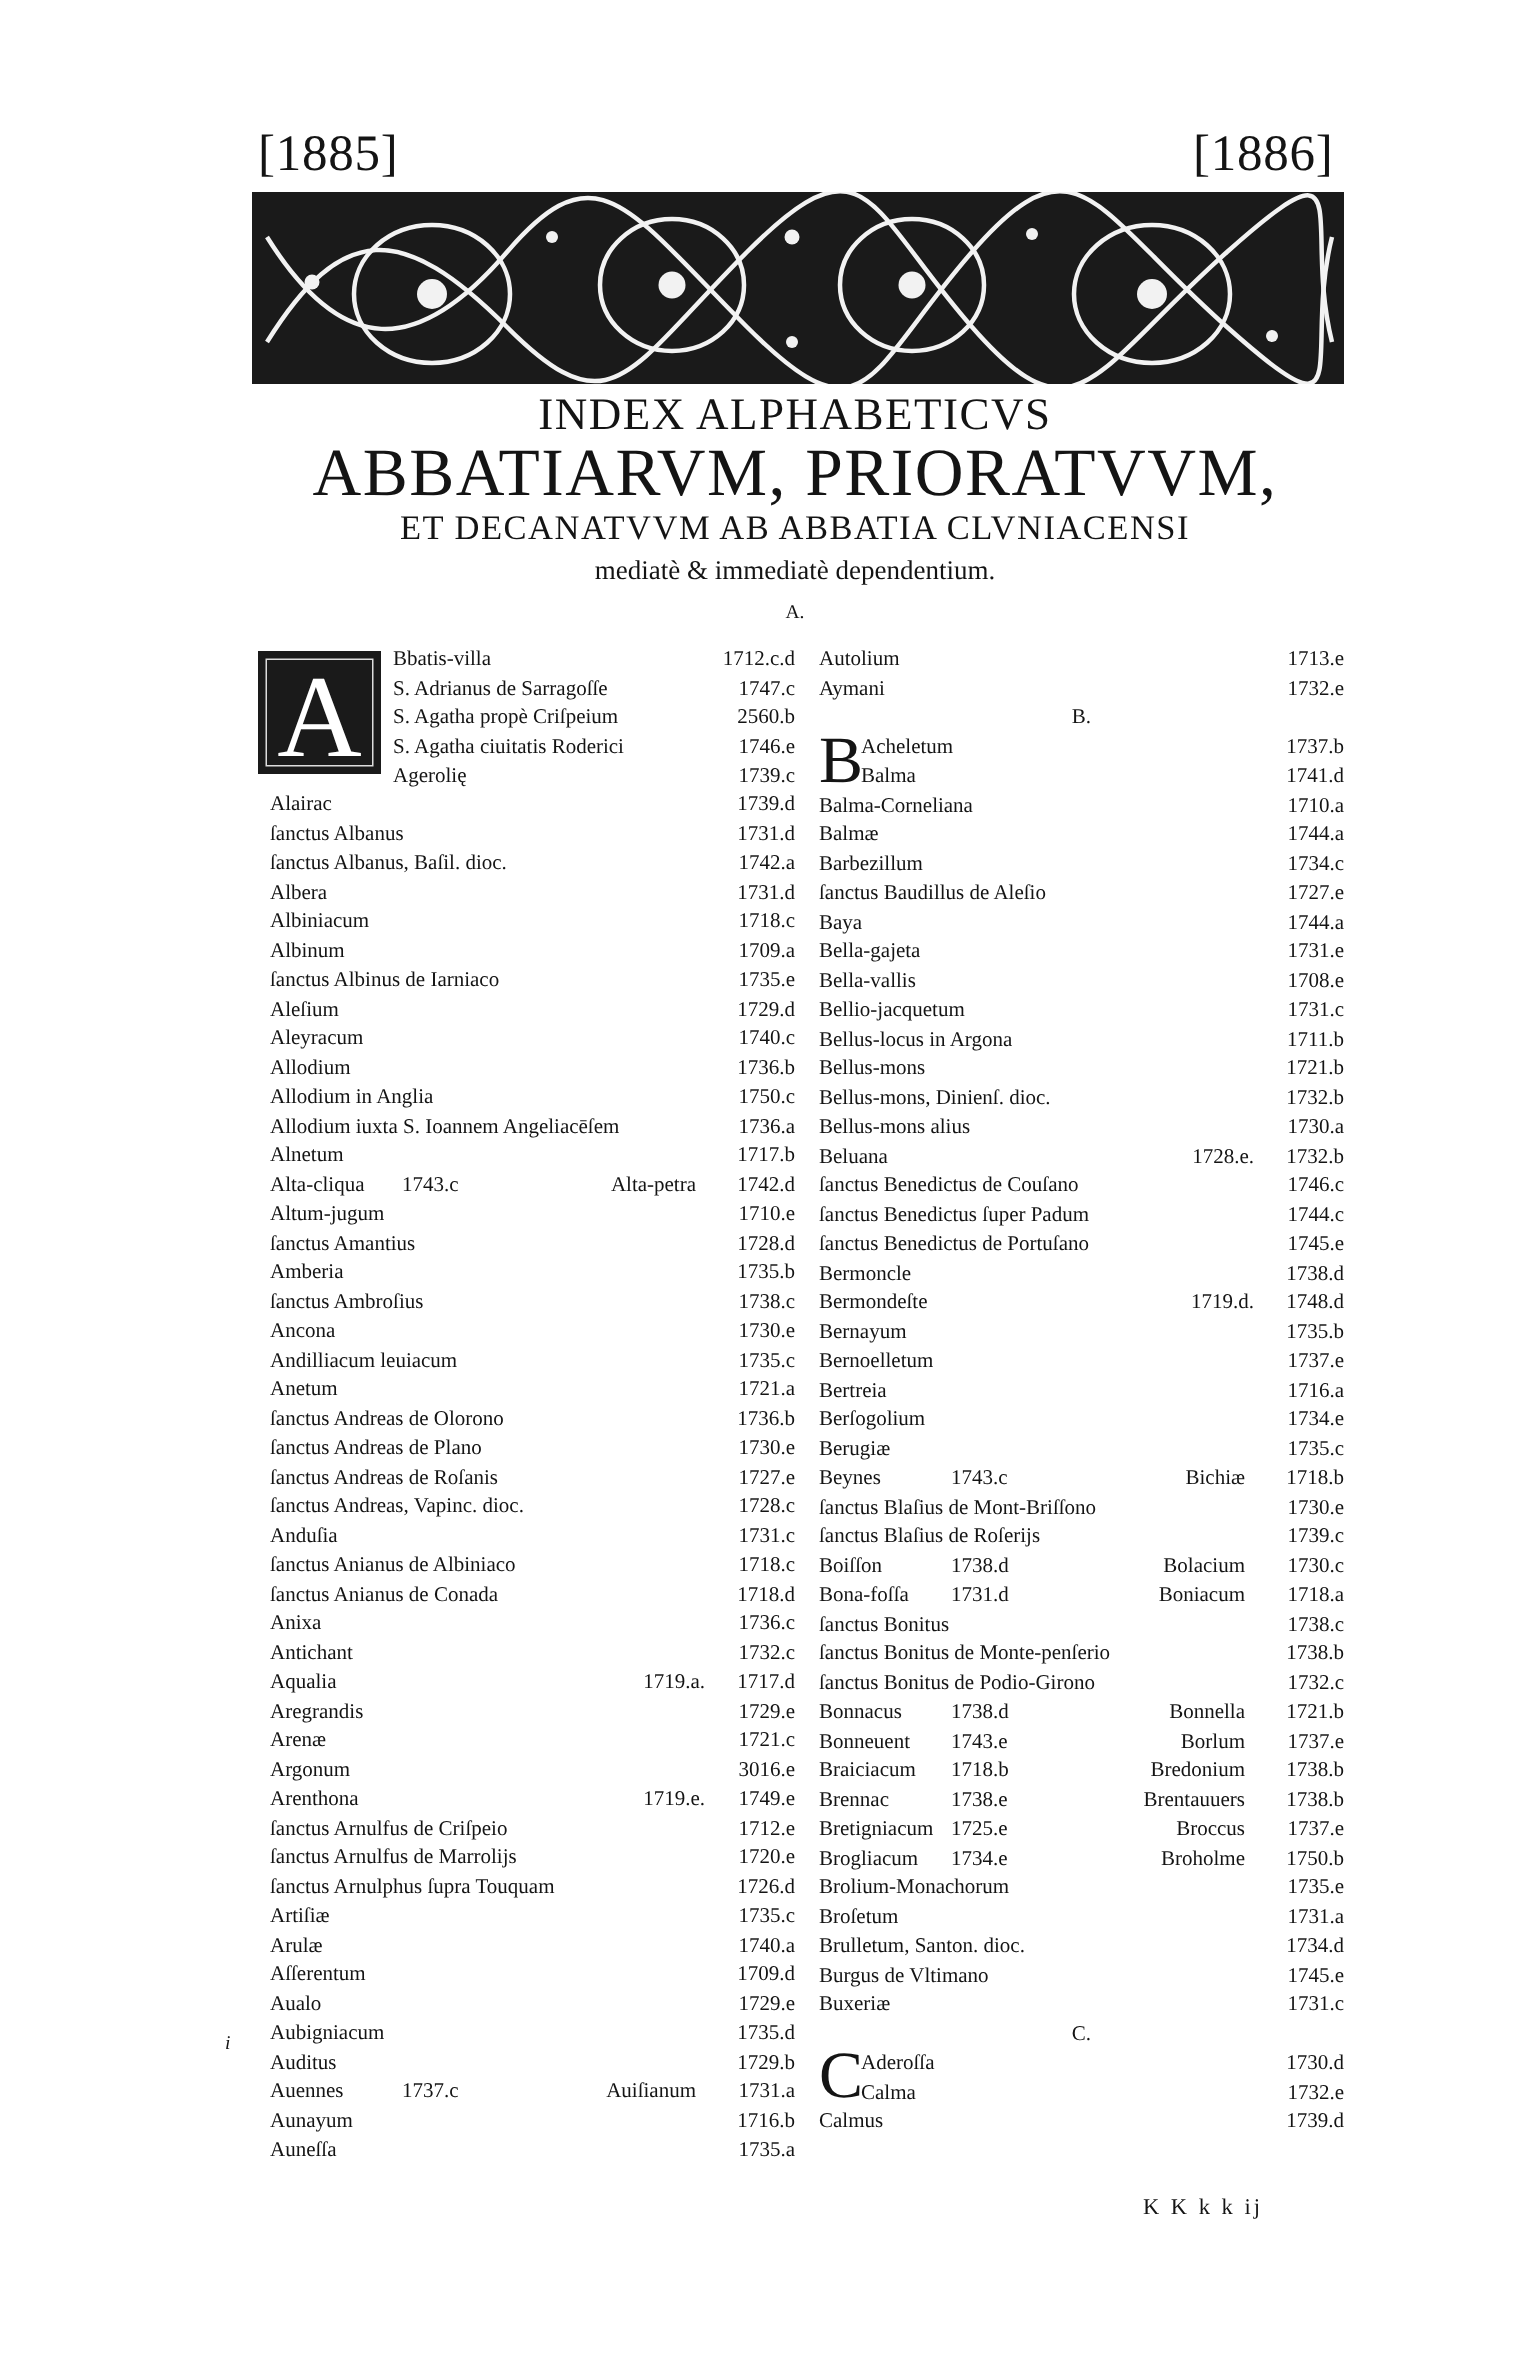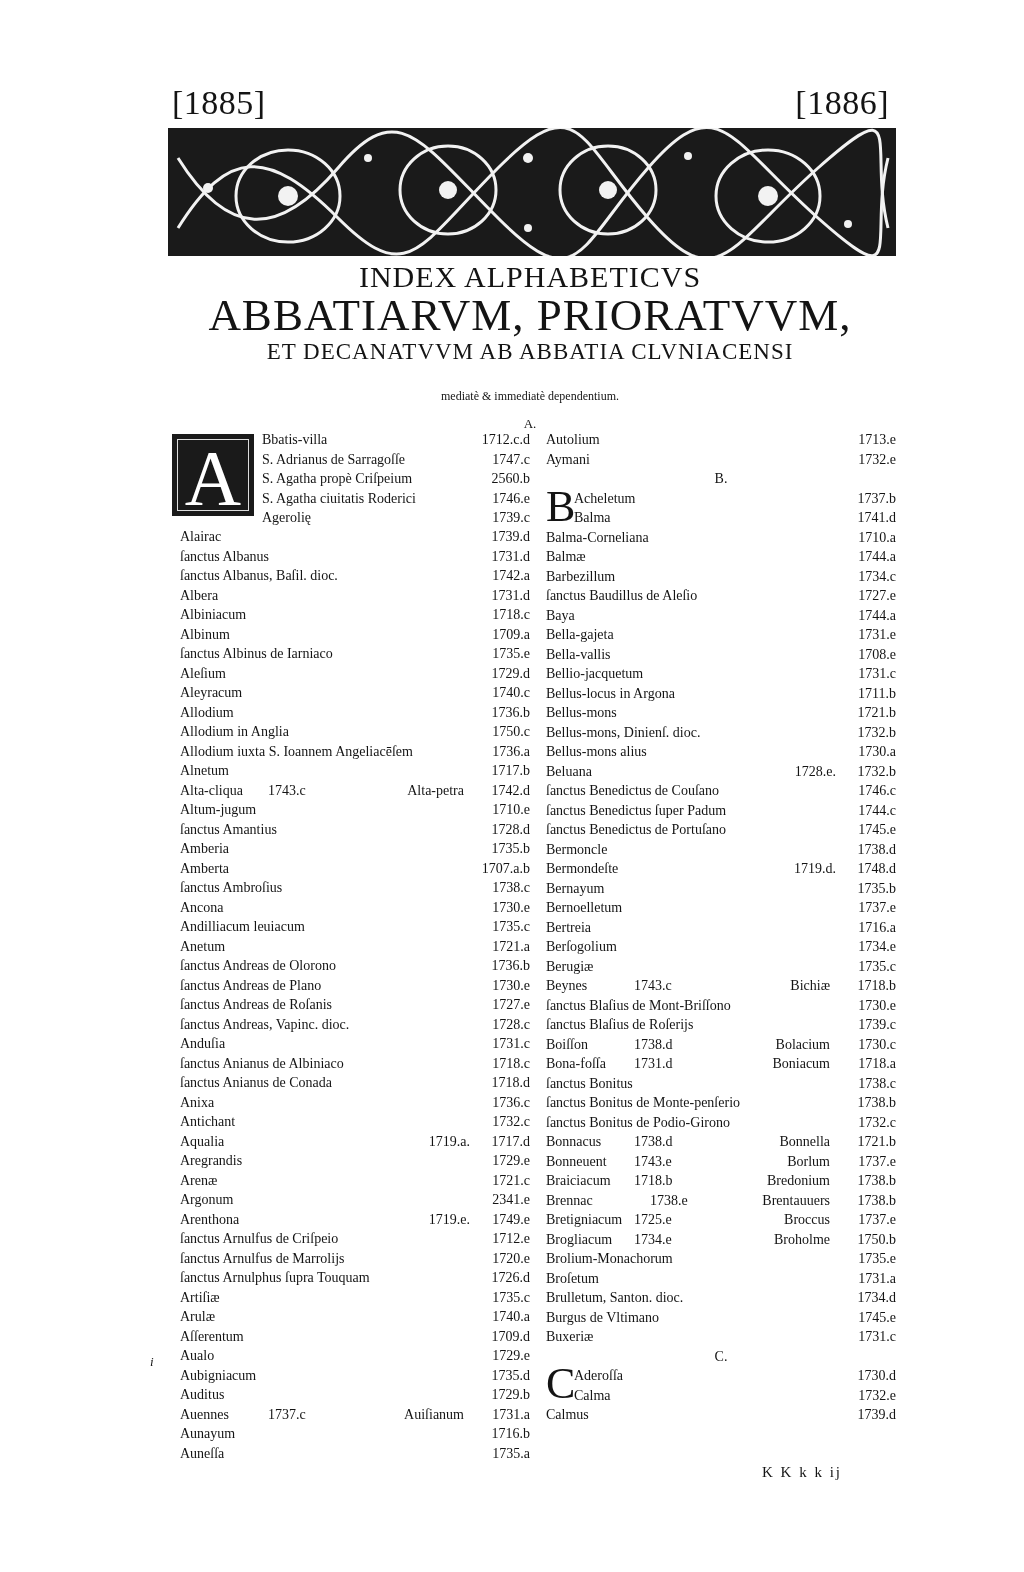--- a/index.html
+++ b/index.html
@@ -12,21 +12,21 @@
   .folio.right { right: 135px; }
   .ornament {
     position: absolute; left: 168px; top: 128px; width: 728px; height: 128px;
     background: #1a1a1a; overflow: hidden;
   }
   .ornament svg { width: 100%; height: 100%; display: block; }
   .title-block { position: absolute; left: 160px; top: 262px; width: 740px; text-align: center; }
   .t1 { font-size: 30px; letter-spacing: 1px; line-height: 30px; }
   .t2 { font-size: 45px; letter-spacing: 1px; line-height: 46px; }
   .t3 { font-size: 23px; letter-spacing: 1px; line-height: 28px; }
-  .t4 { font-size: 12px; line-height: 24px; margin-top: 18px; }
+  .t4 { font-size: 18px; line-height: 24px; margin-top: 2px; }
   .t5 { font-size: 13px; line-height: 20px; margin-top: 6px; }
 
   .col { position: absolute; top: 430px; font-size: 14px; }
   .col.left { left: 180px; width: 350px; }
   .col.right { left: 546px; width: 350px; }
   .row { position: relative; height: 19.5px; line-height: 19.5px; white-space: nowrap; }
   .row .name { position: absolute; left: 0; }
   .row .val { position: absolute; right: 0; }
   .row .mid { position: absolute; }
   .row .mid-name { position: absolute; }
@@ -182,24 +182,20 @@
       </div>
       <div class="row">
         <span class="name">ſanctus Amantius</span>
         <span class="val">1728.d</span>
       </div>
       <div class="row">
         <span class="name">Amberia</span>
         <span class="val">1735.b</span>
       </div>
       <div class="row">
-        <span class="name">Amberta</span>
-        <span class="val">1707.a.b</span>
-      </div>
-      <div class="row">
         <span class="name">ſanctus Ambroſius</span>
         <span class="val">1738.c</span>
       </div>
       <div class="row">
         <span class="name">Ancona</span>
         <span class="val">1730.e</span>
       </div>
       <div class="row">
         <span class="name">Andilliacum leuiacum</span>
         <span class="val">1735.c</span>
@@ -252,21 +248,21 @@
       <div class="row">
         <span class="name">Aregrandis</span>
         <span class="val">1729.e</span>
       </div>
       <div class="row">
         <span class="name">Arenæ</span>
         <span class="val">1721.c</span>
       </div>
       <div class="row">
         <span class="name">Argonum</span>
-        <span class="val">2341.e</span>
+        <span class="val">3016.e</span>
       </div>
       <div class="row">
         <span class="name">Arenthona</span>
         <span class="mid" style="right: 60px;">1719.e.</span>
         <span class="val">1749.e</span>
       </div>
       <div class="row">
         <span class="name">ſanctus Arnulfus de Criſpeio</span>
         <span class="val">1712.e</span>
       </div>
@@ -492,21 +488,21 @@
         <span class="val">1737.e</span>
       </div>
       <div class="row">
         <span class="name">Braiciacum</span>
         <span class="mid" style="left: 88px;">1718.b</span>
         <span class="mid-name" style="right: 66px;">Bredonium</span>
         <span class="val">1738.b</span>
       </div>
       <div class="row">
         <span class="name">Brennac</span>
-        <span class="mid" style="left: 88px; margin-left: 16px;">1738.e</span>
+        <span class="mid" style="left: 88px;">1738.e</span>
         <span class="mid-name" style="right: 66px;">Brentauuers</span>
         <span class="val">1738.b</span>
       </div>
       <div class="row">
         <span class="name">Bretigniacum</span>
         <span class="mid" style="left: 88px;">1725.e</span>
         <span class="mid-name" style="right: 66px;">Broccus</span>
         <span class="val">1737.e</span>
       </div>
       <div class="row">

